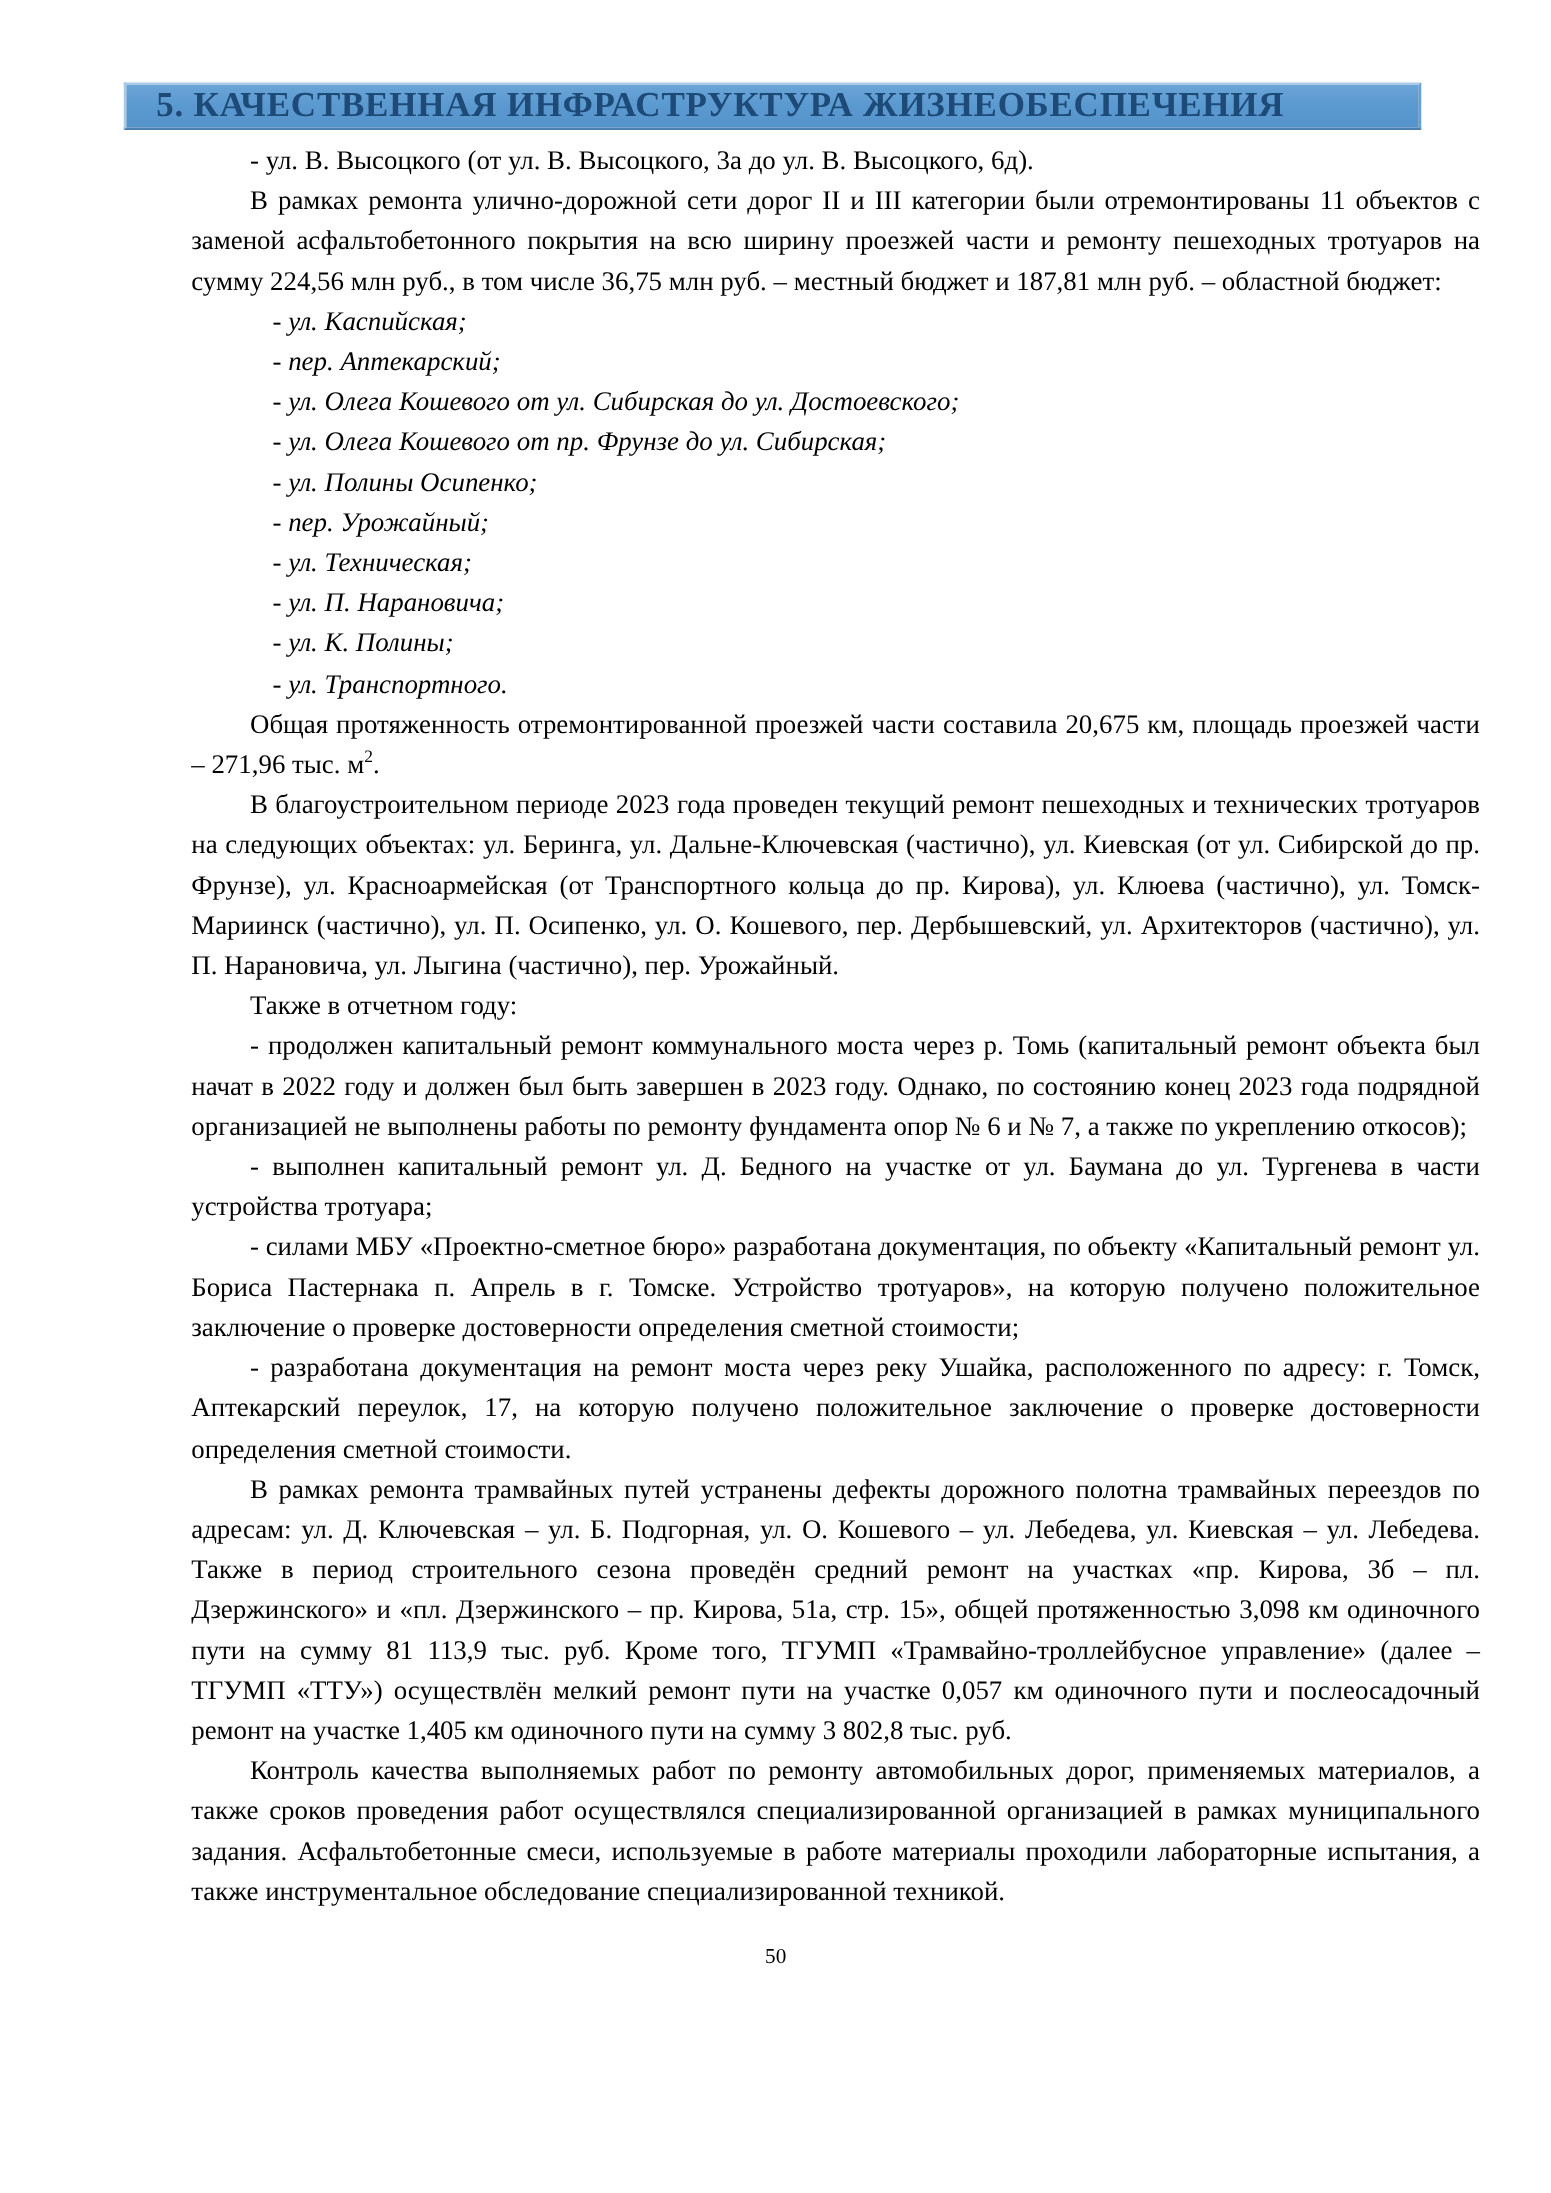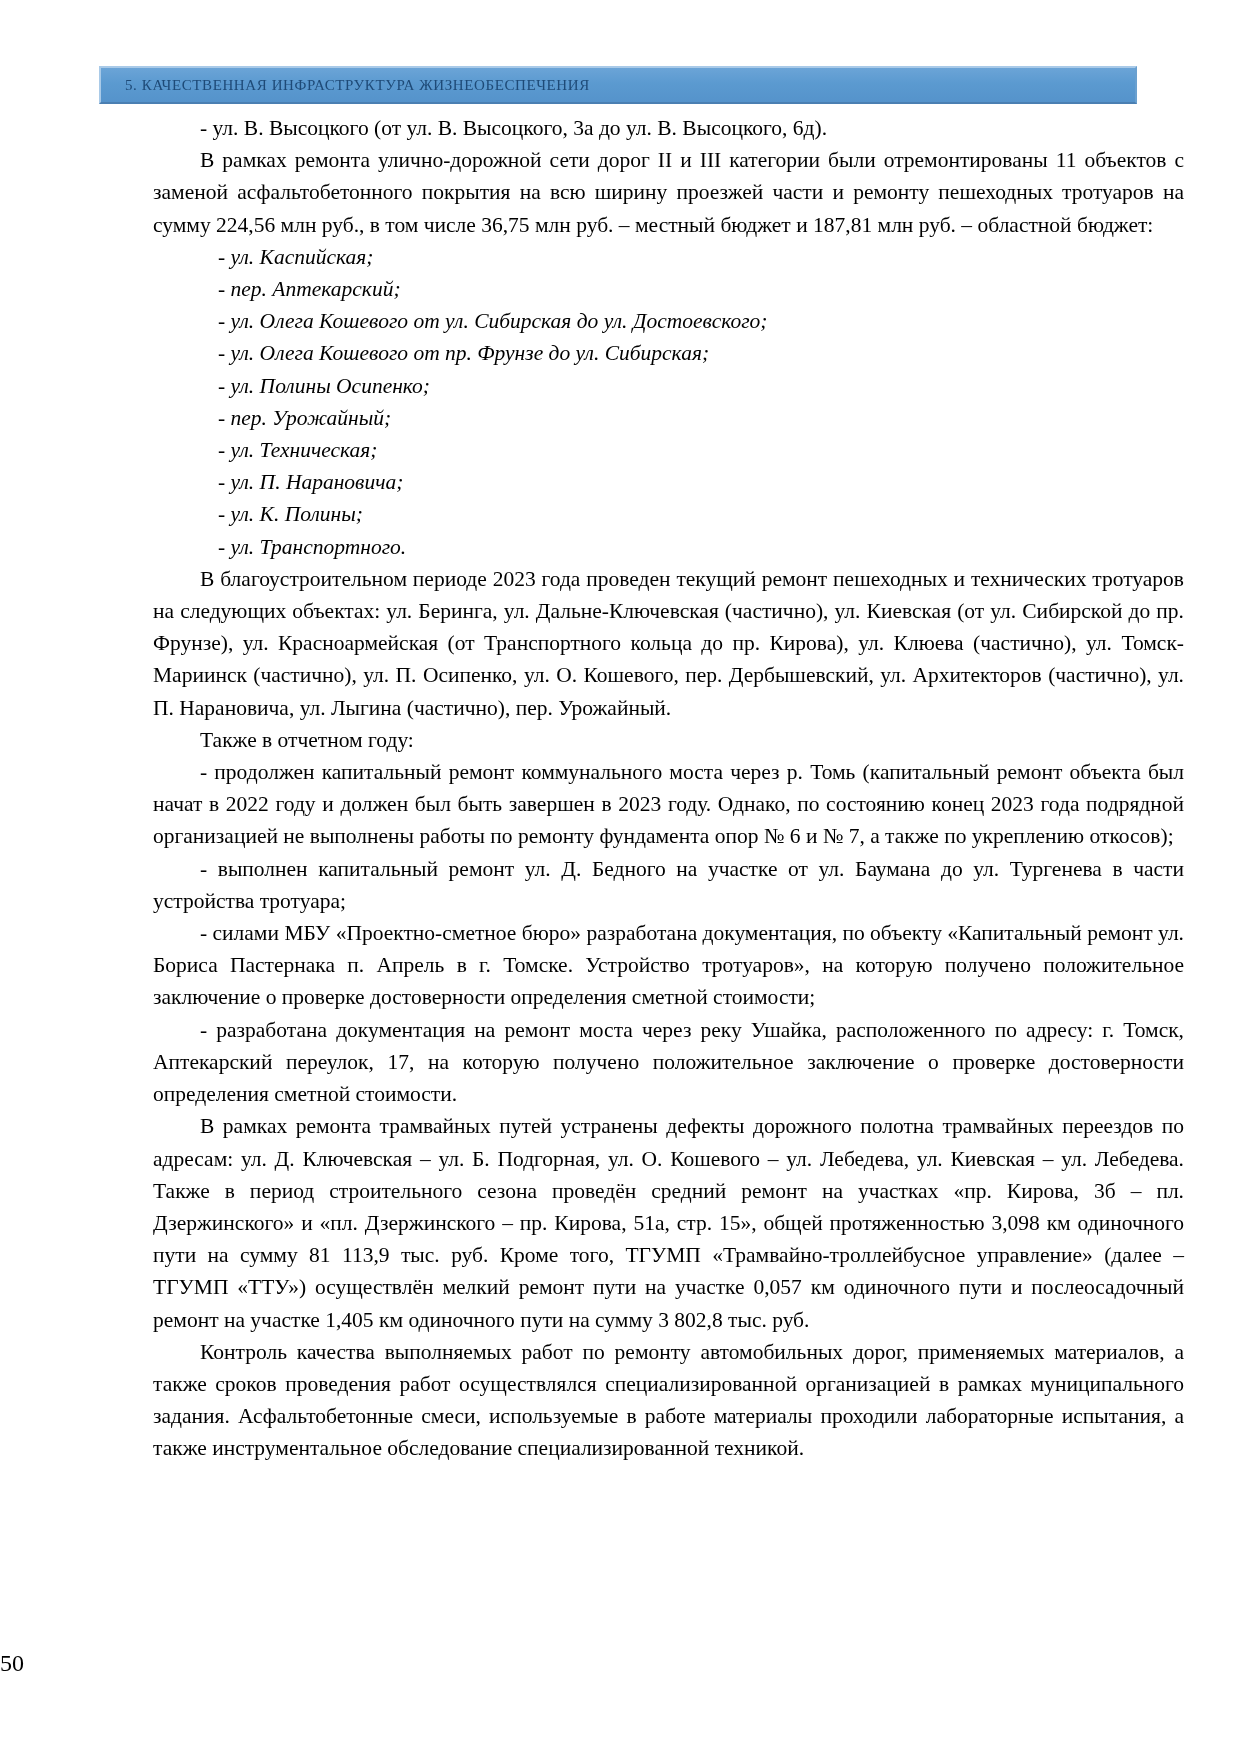--- a/index.html
+++ b/index.html
@@ -21,22 +21,22 @@
     box-sizing: border-box;
     background: linear-gradient(to bottom, #6ba4d7 0%, #5b9ad0 45%, #5593cb 100%);
     border: 2px solid #a9cae8;
     border-bottom-color: #4a7fb2;
     border-right-color: #6aa0cf;
     display: flex;
     align-items: center;
     padding-left: 24px;
   }
   .banner-title {
-    font-weight: normal;
-    font-size: 15px;
+    font-weight: bold;
+    font-size: 28px;
     letter-spacing: 0.6px;
     color: #1e4a77;
     white-space: nowrap;
   }
   .body-text {
     position: absolute;
     left: 105px;
     top: 112px;
     width: 1031px;
     font-size: 21.5px;
@@ -54,25 +54,25 @@
     margin: 0;
     font-style: italic;
   }
   sup.sq {
     font-size: 14px;
     line-height: 0;
     vertical-align: super;
   }
   .footer {
     position: absolute;
-    top: 1650px;
+    top: 1555px;
     left: 0;
     width: 100%;
-    text-align: left;
-    font-size: 24px;
+    text-align: center;
+    font-size: 17px;
   }
 </style>
 </head>
 <body>
 
 <div class="page">
 
   <div class="banner">
     <span class="banner-title">5. КАЧЕСТВЕННАЯ ИНФРАСТРУКТУРА ЖИЗНЕОБЕСПЕЧЕНИЯ</span>
   </div>
@@ -87,20 +87,21 @@
     <p class="street-item">- пер. Аптекарский;</p>
     <p class="street-item">- ул. Олега Кошевого от ул. Сибирская до ул. Достоевского;</p>
     <p class="street-item">- ул. Олега Кошевого от пр. Фрунзе до ул. Сибирская;</p>
     <p class="street-item">- ул. Полины Осипенко;</p>
     <p class="street-item">- пер. Урожайный;</p>
     <p class="street-item">- ул. Техническая;</p>
     <p class="street-item">- ул. П. Нарановича;</p>
     <p class="street-item">- ул. К. Полины;</p>
     <p class="street-item">- ул. Транспортного.</p>
 
+    <p class="para"><span>Общая протяженность отремонтированной проезжей части составила 20,675 км, площадь проезжей части – 271,96 тыс. м</span><sup class="sq">2</sup><span>.</span></p>
 
     <p class="para">В благоустроительном периоде 2023 года проведен текущий ремонт пешеходных и технических тротуаров на следующих объектах: ул. Беринга, ул. Дальне-Ключевская (частично), ул. Киевская (от ул. Сибирской до пр. Фрунзе), ул. Красноармейская (от Транспортного кольца до пр. Кирова), ул. Клюева (частично), ул. Томск-Мариинск (частично), ул. П. Осипенко, ул. О. Кошевого, пер. Дербышевский, ул. Архитекторов (частично), ул. П. Нарановича, ул. Лыгина (частично), пер. Урожайный.</p>
 
     <p class="para">Также в отчетном году:</p>
 
     <p class="para">- продолжен капитальный ремонт коммунального моста через р. Томь (капитальный ремонт объекта был начат в 2022 году и должен был быть завершен в 2023 году. Однако, по состоянию конец 2023 года подрядной организацией не выполнены работы по ремонту фундамента опор № 6 и № 7, а также по укреплению откосов);</p>
     <p class="para">- выполнен капитальный ремонт ул. Д. Бедного на участке от ул. Баумана до ул. Тургенева в части устройства тротуара;</p>
     <p class="para">- силами МБУ «Проектно-сметное бюро» разработана документация, по объекту «Капитальный ремонт ул. Бориса Пастернака п. Апрель в г. Томске. Устройство тротуаров», на которую получено положительное заключение о проверке достоверности определения сметной стоимости;</p>
     <p class="para">- разработана документация на ремонт моста через реку Ушайка, расположенного по адресу: г. Томск, Аптекарский переулок, 17, на которую получено положительное заключение о проверке достоверности определения сметной стоимости.</p>
 

